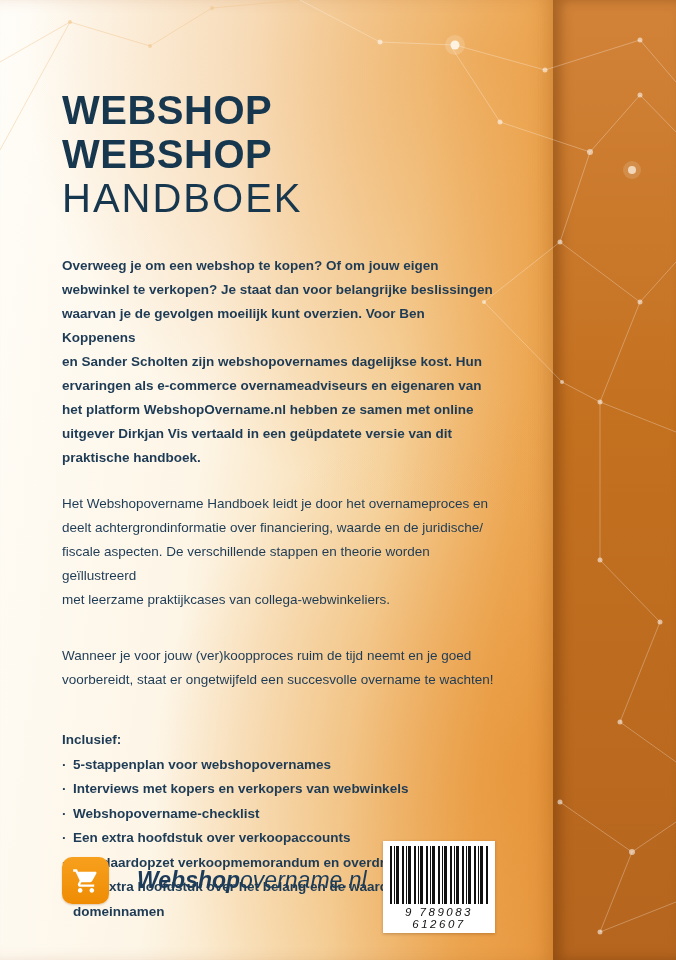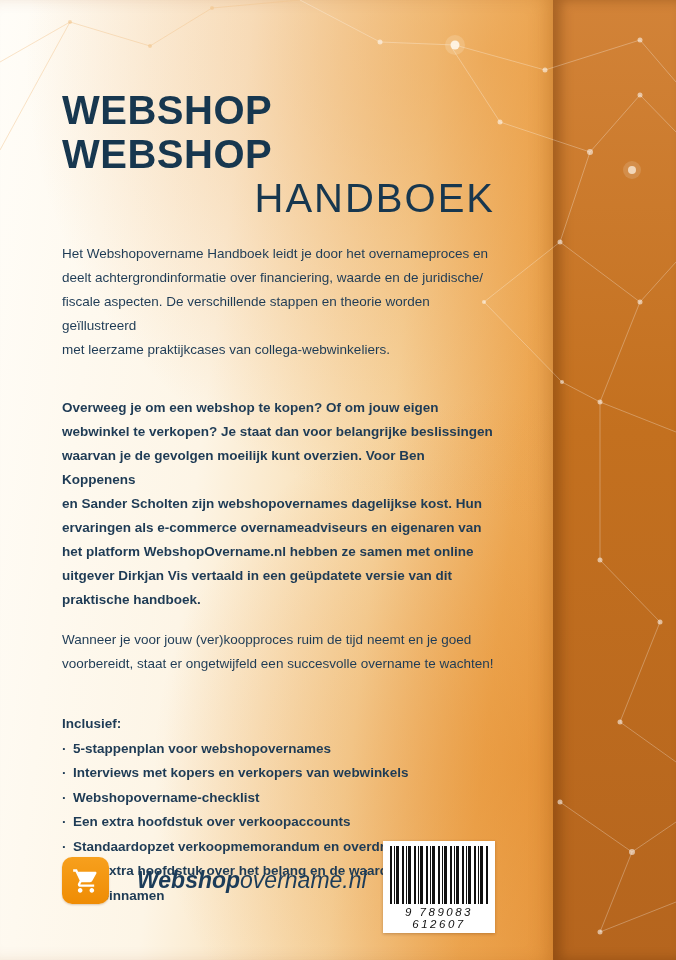--- a/index.html
+++ b/index.html
@@ -25,26 +25,26 @@
     box-shadow: inset 8px 0 12px rgba(90,40,0,.35);
   }
 
   .pattern { position:absolute; inset:0; z-index:1; pointer-events:none; }
 
   .content { position:relative; z-index:2; padding:88px 58px 0 62px; color:#1c3c59; }
 
   .title { font-size:40px; line-height:44px; letter-spacing:.5px; color:#17374f; }
   .title span { display:block; }
   .t-bold { font-weight:700; }
-  .t-light { font-weight:400; letter-spacing:2px;text-align:right; }
+  .t-light { font-weight:400; letter-spacing:2px; }
 
   .para { white-space:pre-line; font-size:13.5px; line-height:24px; color:#1e3b55; max-width:492px; }
   .intro { margin-top:34px; font-weight:700; }
   .body-p { margin-top:22px; font-weight:400; }
-  .body-p2 { margin-top:16px; font-weight:400; }
+  .body-p2 { margin-top:32px; font-weight:400; }
 
   .includes { margin-top:36px; font-size:13.5px; line-height:24.5px; font-weight:700; color:#1e3b55; }
   .inc-item { display:flex; }
   .inc-item .dot { width:11px; flex:0 0 11px; }
 
   
   .footer { position:absolute; left:0; right:0; bottom:0; height:130px; z-index:2; }
 
   .logo { position:absolute; left:62px; bottom:56px; display:flex; align-items:center; gap:28px; }
   .logo-icon {
@@ -126,33 +126,33 @@
 
   <div class="cover">
     <div class="content">
 
       <h1 class="title">
         <span class="t-bold">WEBSHOP</span>
         <span class="t-bold">WEBSHOP</span>
         <span class="t-light">HANDBOEK</span>
       </h1>
 
-      <p class="para body-p">Het Webshopovername Handboek leidt je door het overnameproces en
-deelt achtergrondinformatie over financiering, waarde en de juridische/
-fiscale aspecten. De verschillende stappen en theorie worden geïllustreerd
-met leerzame praktijkcases van collega-webwinkeliers.</p>
-
       <p class="para intro">Overweeg je om een webshop te kopen? Of om jouw eigen
 webwinkel te verkopen? Je staat dan voor belangrijke beslissingen
 waarvan je de gevolgen moeilijk kunt overzien. Voor Ben Koppenens
 en Sander Scholten zijn webshopovernames dagelijkse kost. Hun
 ervaringen als e-commerce overnameadviseurs en eigenaren van
 het platform WebshopOvername.nl hebben ze samen met online
 uitgever Dirkjan Vis vertaald in een geüpdatete versie van dit
 praktische handboek.</p>
+
+      <p class="para body-p">Het Webshopovername Handboek leidt je door het overnameproces en
+deelt achtergrondinformatie over financiering, waarde en de juridische/
+fiscale aspecten. De verschillende stappen en theorie worden geïllustreerd
+met leerzame praktijkcases van collega-webwinkeliers.</p>
 
       <p class="para body-p2">Wanneer je voor jouw (ver)koopproces ruim de tijd neemt en je goed
 voorbereidt, staat er ongetwijfeld een succesvolle overname te wachten!</p>
 
       <div class="includes">
         <div class="inc-head">Inclusief:</div>
         <div class="inc-item">
           <span class="dot">·</span>
           <span>5-stappenplan voor webshopovernames</span>
         </div>

